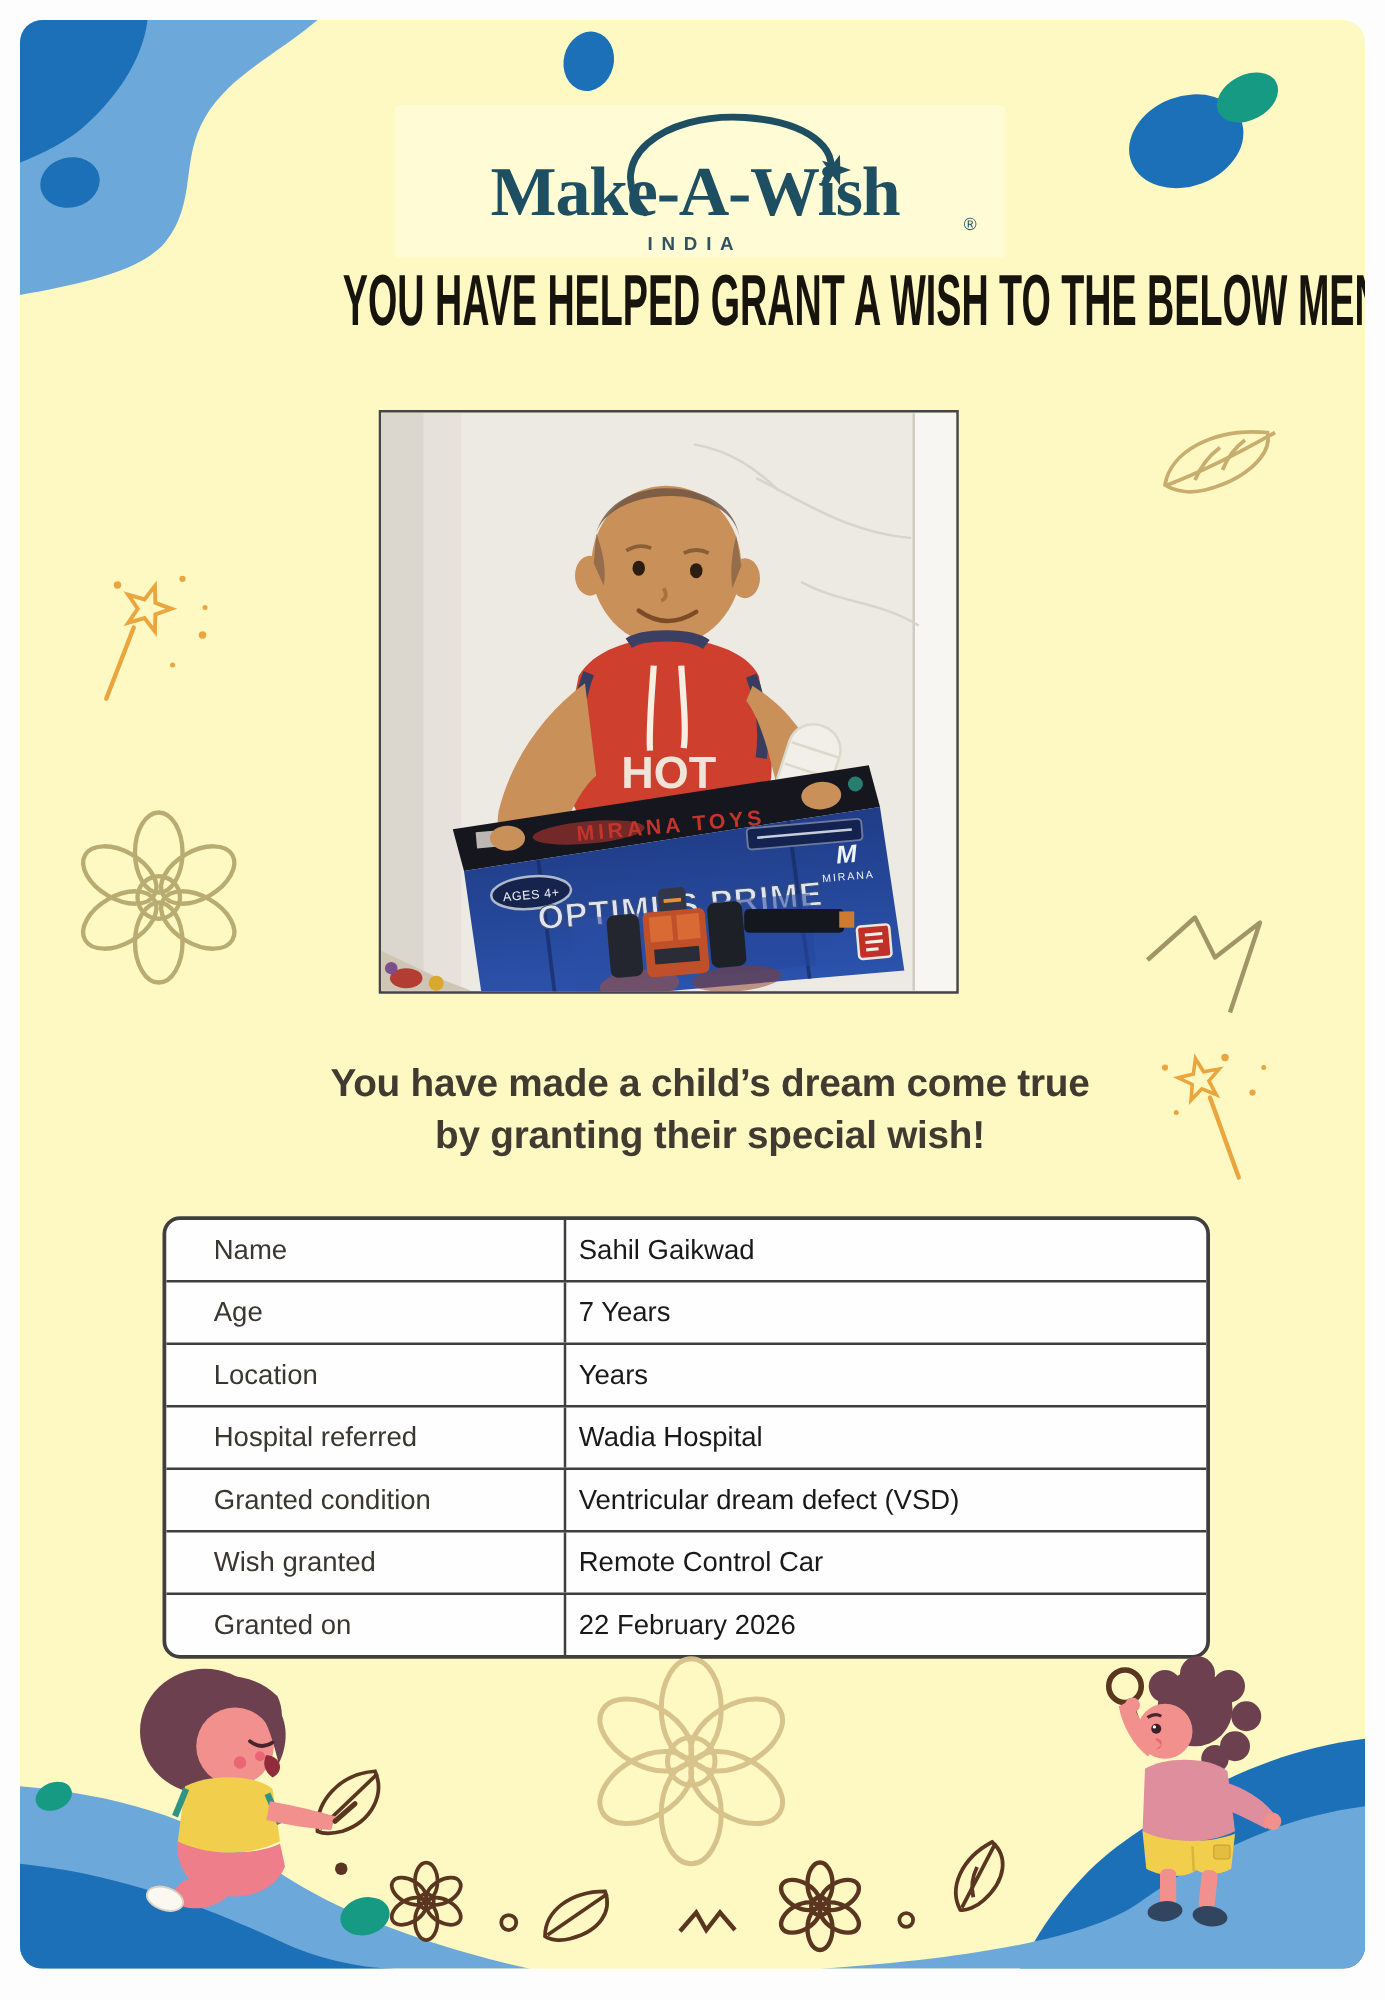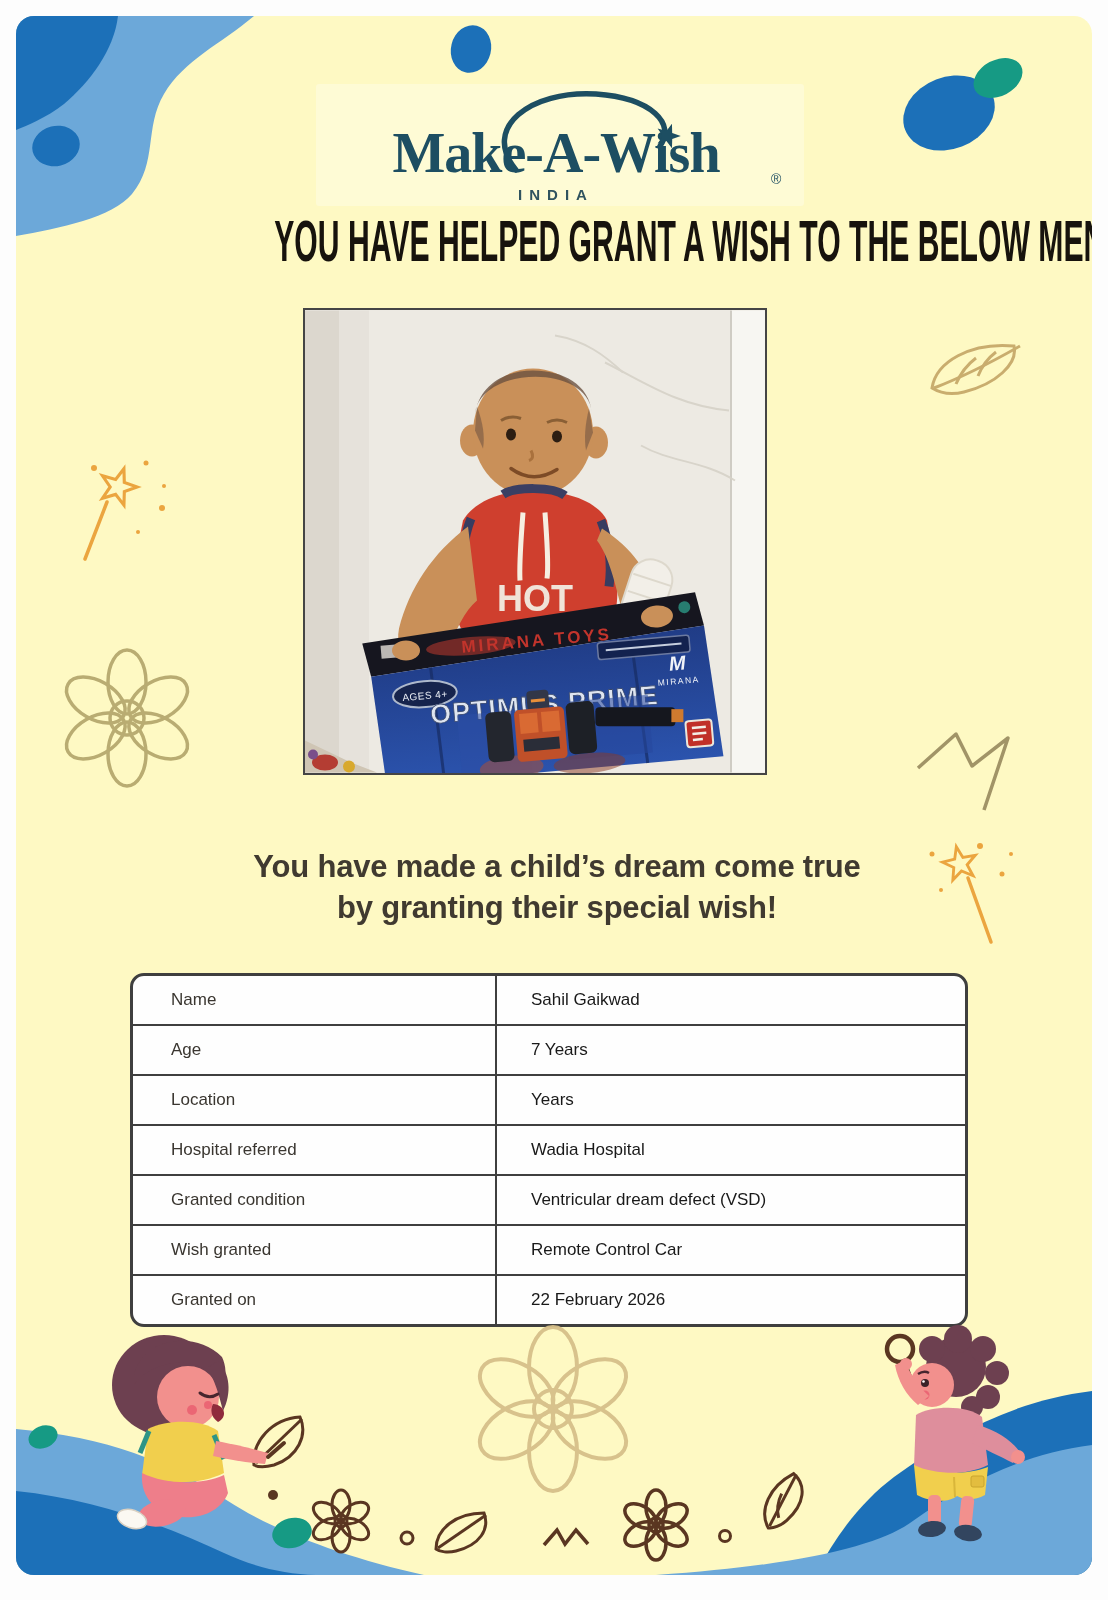--- a/index.html
+++ b/index.html
@@ -8,30 +8,30 @@
   .abs{position:absolute;}
   svg{display:block;}
 
   .logo-band{left:300px;top:68px;width:488px;height:122px;background:rgba(255,255,255,0.30);border-radius:3px;}
 
   .headline{left:0;top:186px;width:1076px;height:78px;overflow:visible;}
   .headline-inner{display:block;width:100%;white-space:nowrap;text-align:center;
     font-weight:bold;font-size:58px;line-height:78px;color:#17130d;
     transform:scaleX(0.52);transform-origin:50% 50%;letter-spacing:0px;}
 
-  .photo-frame{left:287px;top:292px;width:460px;height:463px;border:2px solid #454545;background:#edeae3;box-sizing:content-box;}
-
-  .message{left:3px;top:830px;width:1076px;text-align:center;color:#403a30;font-size:31px;line-height:41px;font-weight:bold;letter-spacing:-0.2px;}
+  .photo-frame{left:287px;top:312px;width:460px;height:463px;border:2px solid #454545;background:#edeae3;box-sizing:content-box;}
+
+  .message{left:14px;top:830px;width:1076px;text-align:center;color:#403a30;font-size:31px;line-height:41px;font-weight:bold;letter-spacing:-0.2px;}
 
   .details{left:114px;top:957px;width:838px;background:#fefefe;border:3px solid #3f3f3f;border-radius:14px;overflow:hidden;box-sizing:border-box;}
   .details .row{display:grid;grid-template-columns:318px 1fr;height:48px;border-bottom:2px solid #3f3f3f;}
   .details .row:last-child{border-bottom:none;}
-  .details .cell{display:flex;align-items:center;font-size:17px;}
+  .details .cell{display:flex;align-items:center;font-size:22px;}
   .details .label{padding-left:38px;color:#3a3630;}
-  .details .value{border-left:2px solid #3f3f3f;padding-left:34px;color:#191919;margin-left:44px;}
+  .details .value{border-left:2px solid #3f3f3f;padding-left:10px;color:#191919;}
 </style>
 </head>
 <body>
 
 <div class="flyer abs">
 
   <svg class="abs" style="left:0;top:0" width="1076" height="260" viewBox="0 0 1076 260">
     <defs>
       <path id="star5" d="M0,-16 L3.8,-5.3 L15.2,-4.9 L6.2,2 L9.4,12.9 L0,6.5 L-9.4,12.9 L-6.2,2 L-15.2,-4.9 L-3.8,-5.3 Z"></path>
     </defs>

